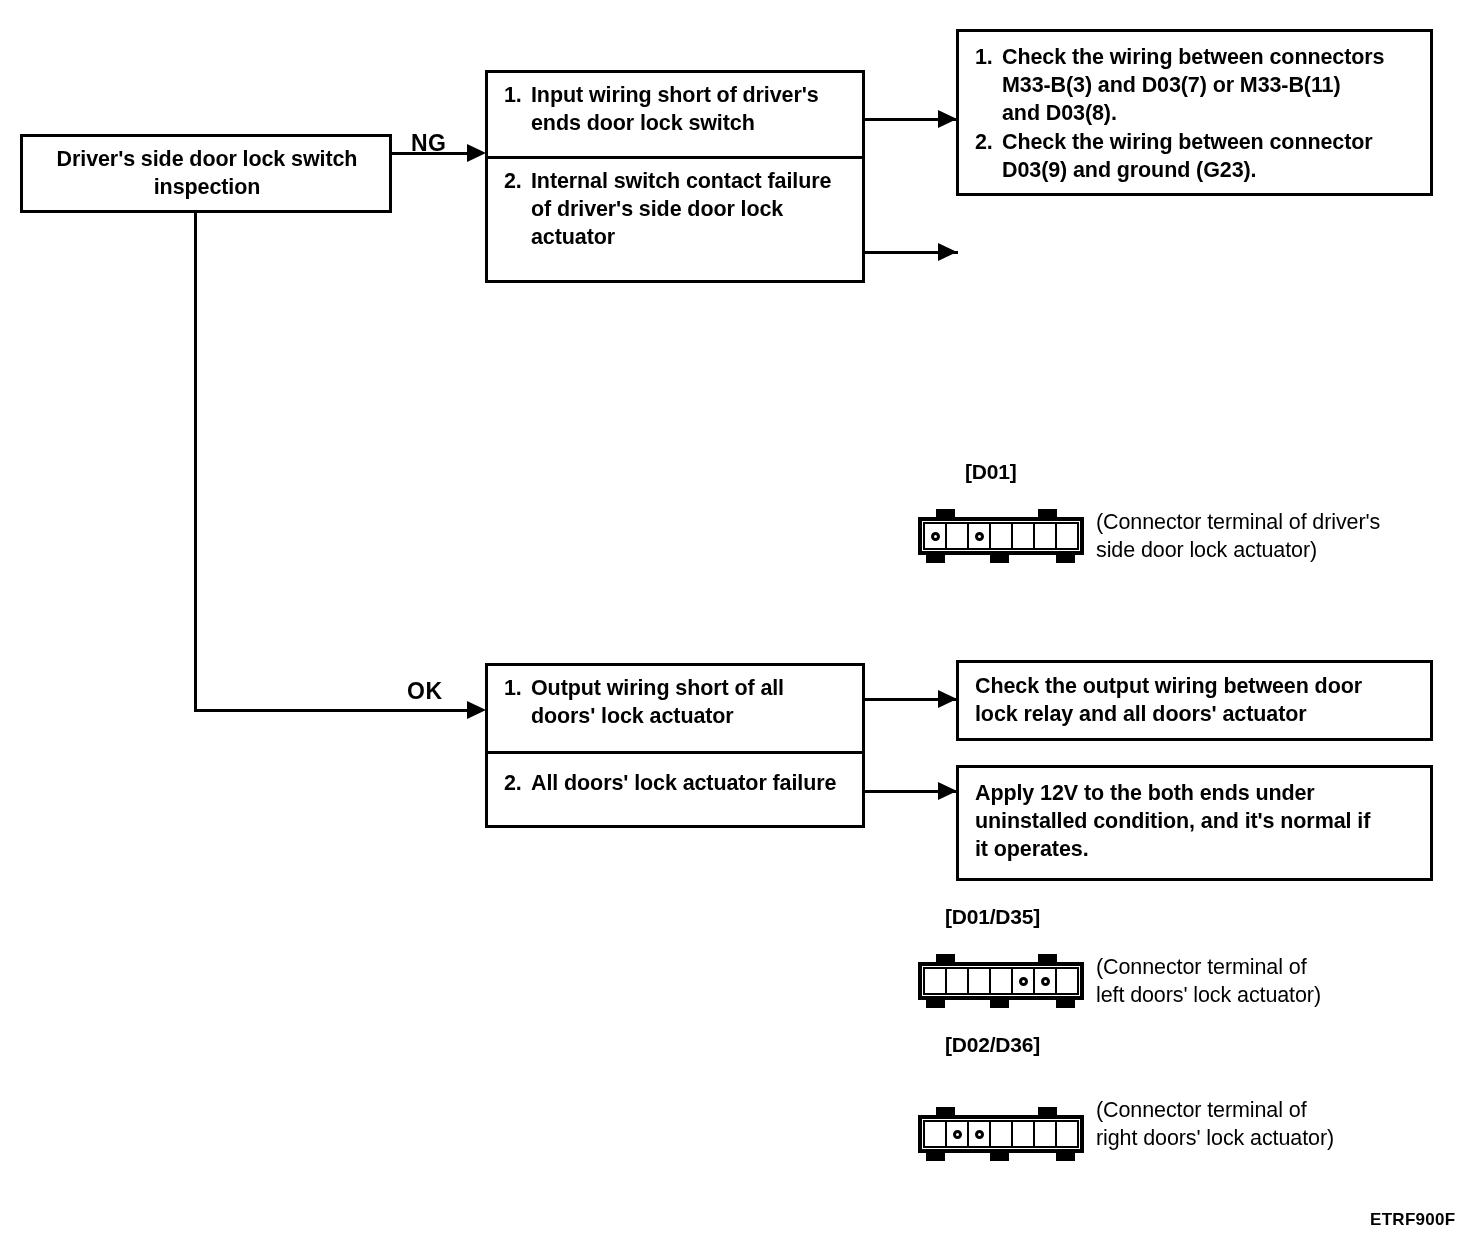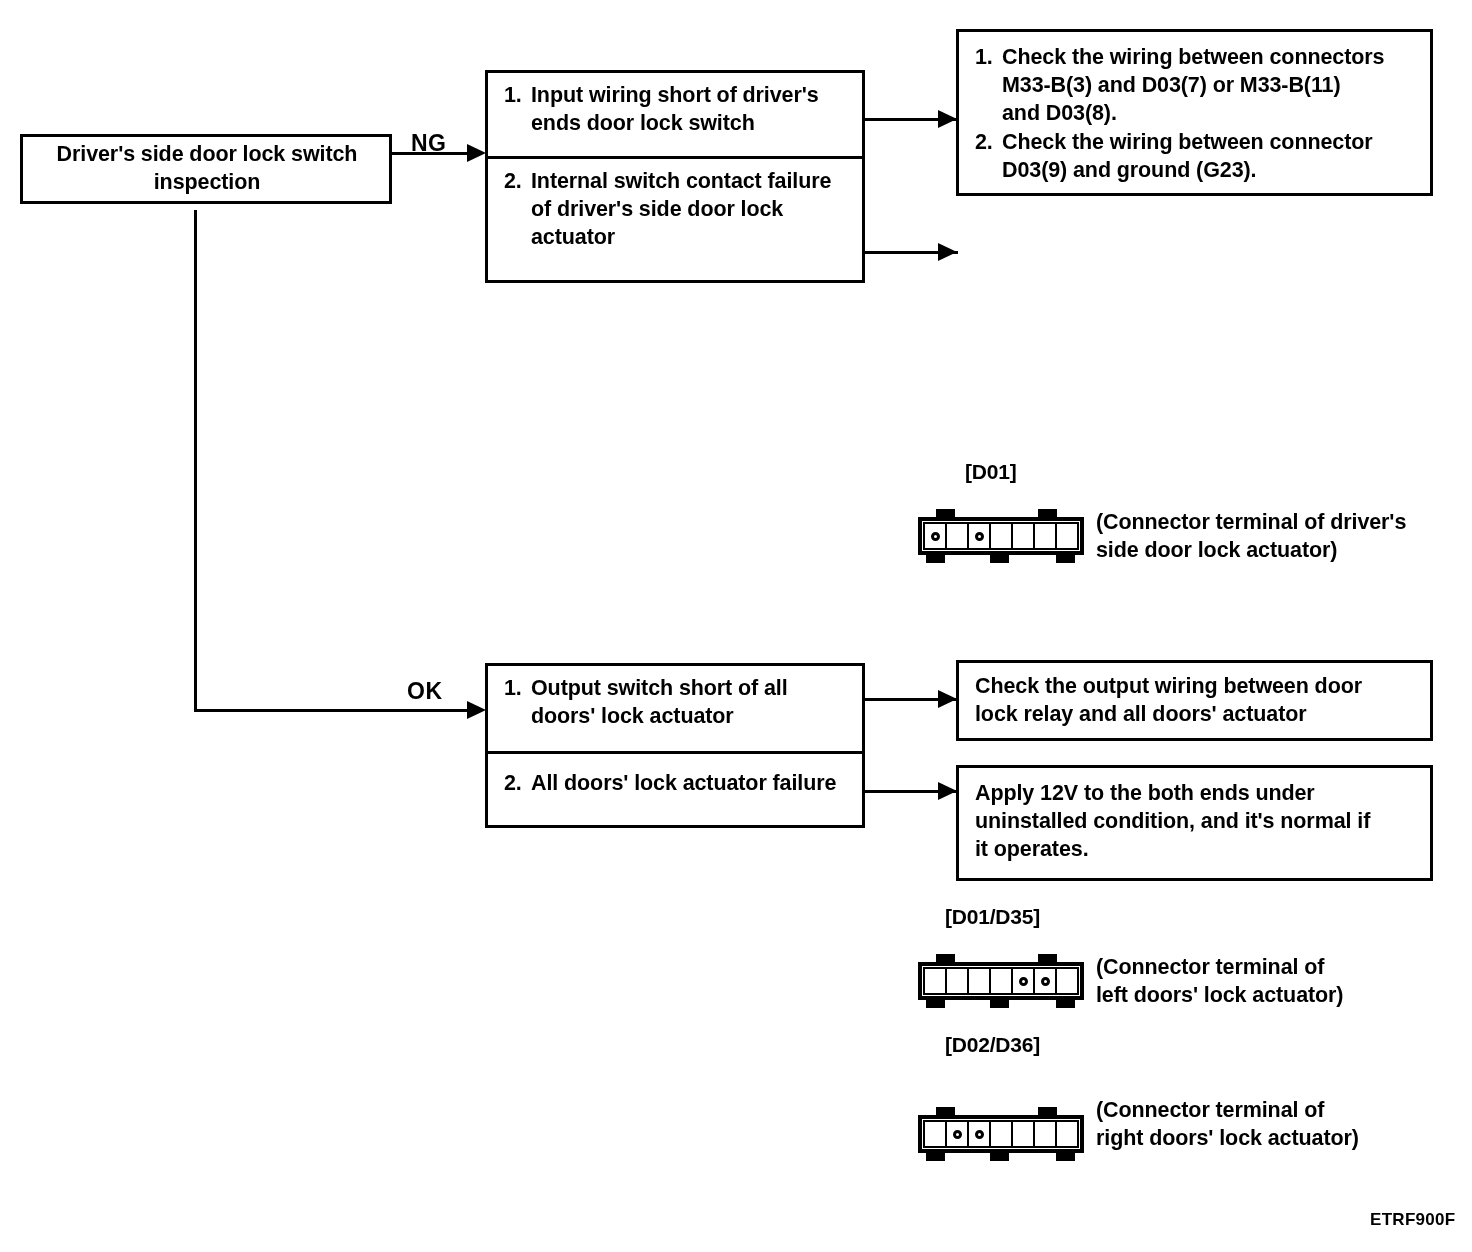--- a/index.html
+++ b/index.html
@@ -82,21 +82,21 @@
   
   .conn-tag {
     position: absolute;
     font-size: 21px;
     font-weight: 700;
     letter-spacing: -0.2px;
   }
   .conn-caption {
     position: absolute;
     font-size: 21.5px;
-    font-weight: 700;
+    font-weight: 400;
     line-height: 1.32;
     white-space: pre-line;
     letter-spacing: -0.1px;
   }
   .connector {
     position: absolute;
     width: 166px;
     height: 58px;
   }
   .conn-body {
@@ -156,21 +156,21 @@
     font-size: 17px;
     font-weight: 700;
     letter-spacing: 0.3px;
   }
 </style>
 </head>
 <body>
 
 <div id="page">
 
-  <div class="box" style="left:20px; top:134px; width:372px; height:70px;">
+  <div class="box" style="left:20px; top:134px; width:372px; height:79px;">
     <div class="box-cell" style="height:100%; display:flex; align-items:center; justify-content:center;">
       <div class="txt txt-center">Driver's side door lock switch
 inspection</div>
     </div>
   </div>
 
   <div class="hline" style="left:392px; top:152px; width:80px;"></div>
   <div class="arrowhead" style="left:467px; top:144px;"></div>
   <div class="branch-label" style="left:411px; top:130px;">NG</div>
 
@@ -242,21 +242,21 @@
     <div class="tab tab-bot" style="left:72px;"></div>
     <div class="tab tab-bot" style="left:138px;"></div>
   </div>
   <div class="conn-caption" style="left:1096px; top:508px;">(Connector terminal of driver's
   side door lock actuator)</div>
 
   <div class="box" style="left:485px; top:663px; width:380px; height:165px;">
     <div class="box-cell" style="height:85px;">
       <div class="txt numbered">
         <span class="num">1.</span>
-        <span class="body">Output switch short of all
+        <span class="body">Output wiring short of all
 doors' lock actuator</span>
       </div>
     </div>
     <div class="box-cell" style="height:80px; padding-top:16px;">
       <div class="txt numbered">
         <span class="num">2.</span>
         <span class="body">All doors' lock actuator failure</span>
       </div>
     </div>
   </div>

